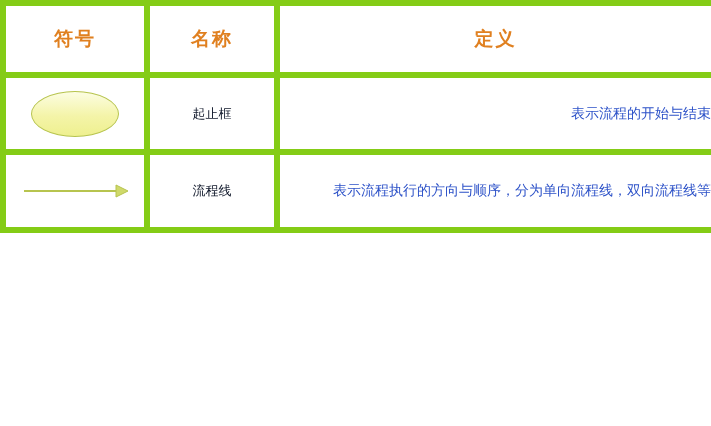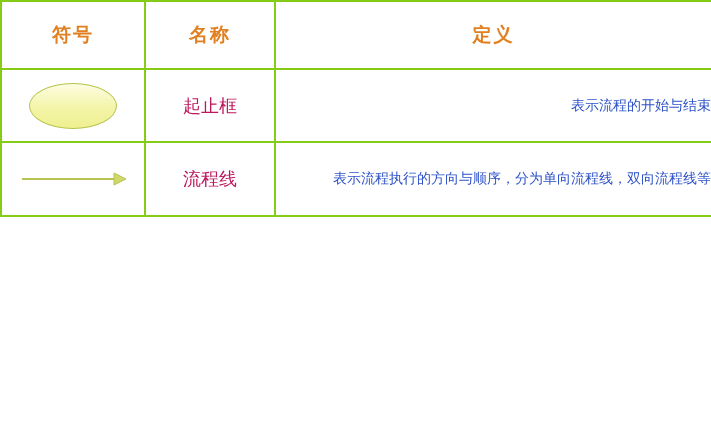--- a/index.html
+++ b/index.html
@@ -20,21 +20,21 @@
     width: 711px;
     height: 426px;
     box-sizing: border-box;
   }
   table.legend {
     border-collapse: collapse;
     width: 711px;
     table-layout: fixed;
   }
   table.legend td {
-    border: 2px solid #84cc16;
+    border: 6px solid #84cc16;
     vertical-align: middle;
     padding: 0;
     background: #ffffff;
   }
   .col-symbol { width: 144px; }
   .col-name   { width: 130px; }
   .col-def    { width: 437px; }
 
   
   .hdr td {
@@ -46,22 +46,22 @@
     letter-spacing: 2px;
   }
 
   
   .sym-cell {
     height: 71px;
     text-align: center;
   }
   .name-cell {
     text-align: center;
-    color: #be185d;
-    font-size: 18px;
+    color: #0f172a;
+    font-size: 13px;
   }
   .def-cell {
     color: #2d52c8;
     font-size: 14px;
     line-height: 1.55;
     padding: 6px 10px 6px 12px;
     text-align: right;
   }
   .row-ellipse .sym-cell,
   .row-rect .sym-cell { height: 71px; }

